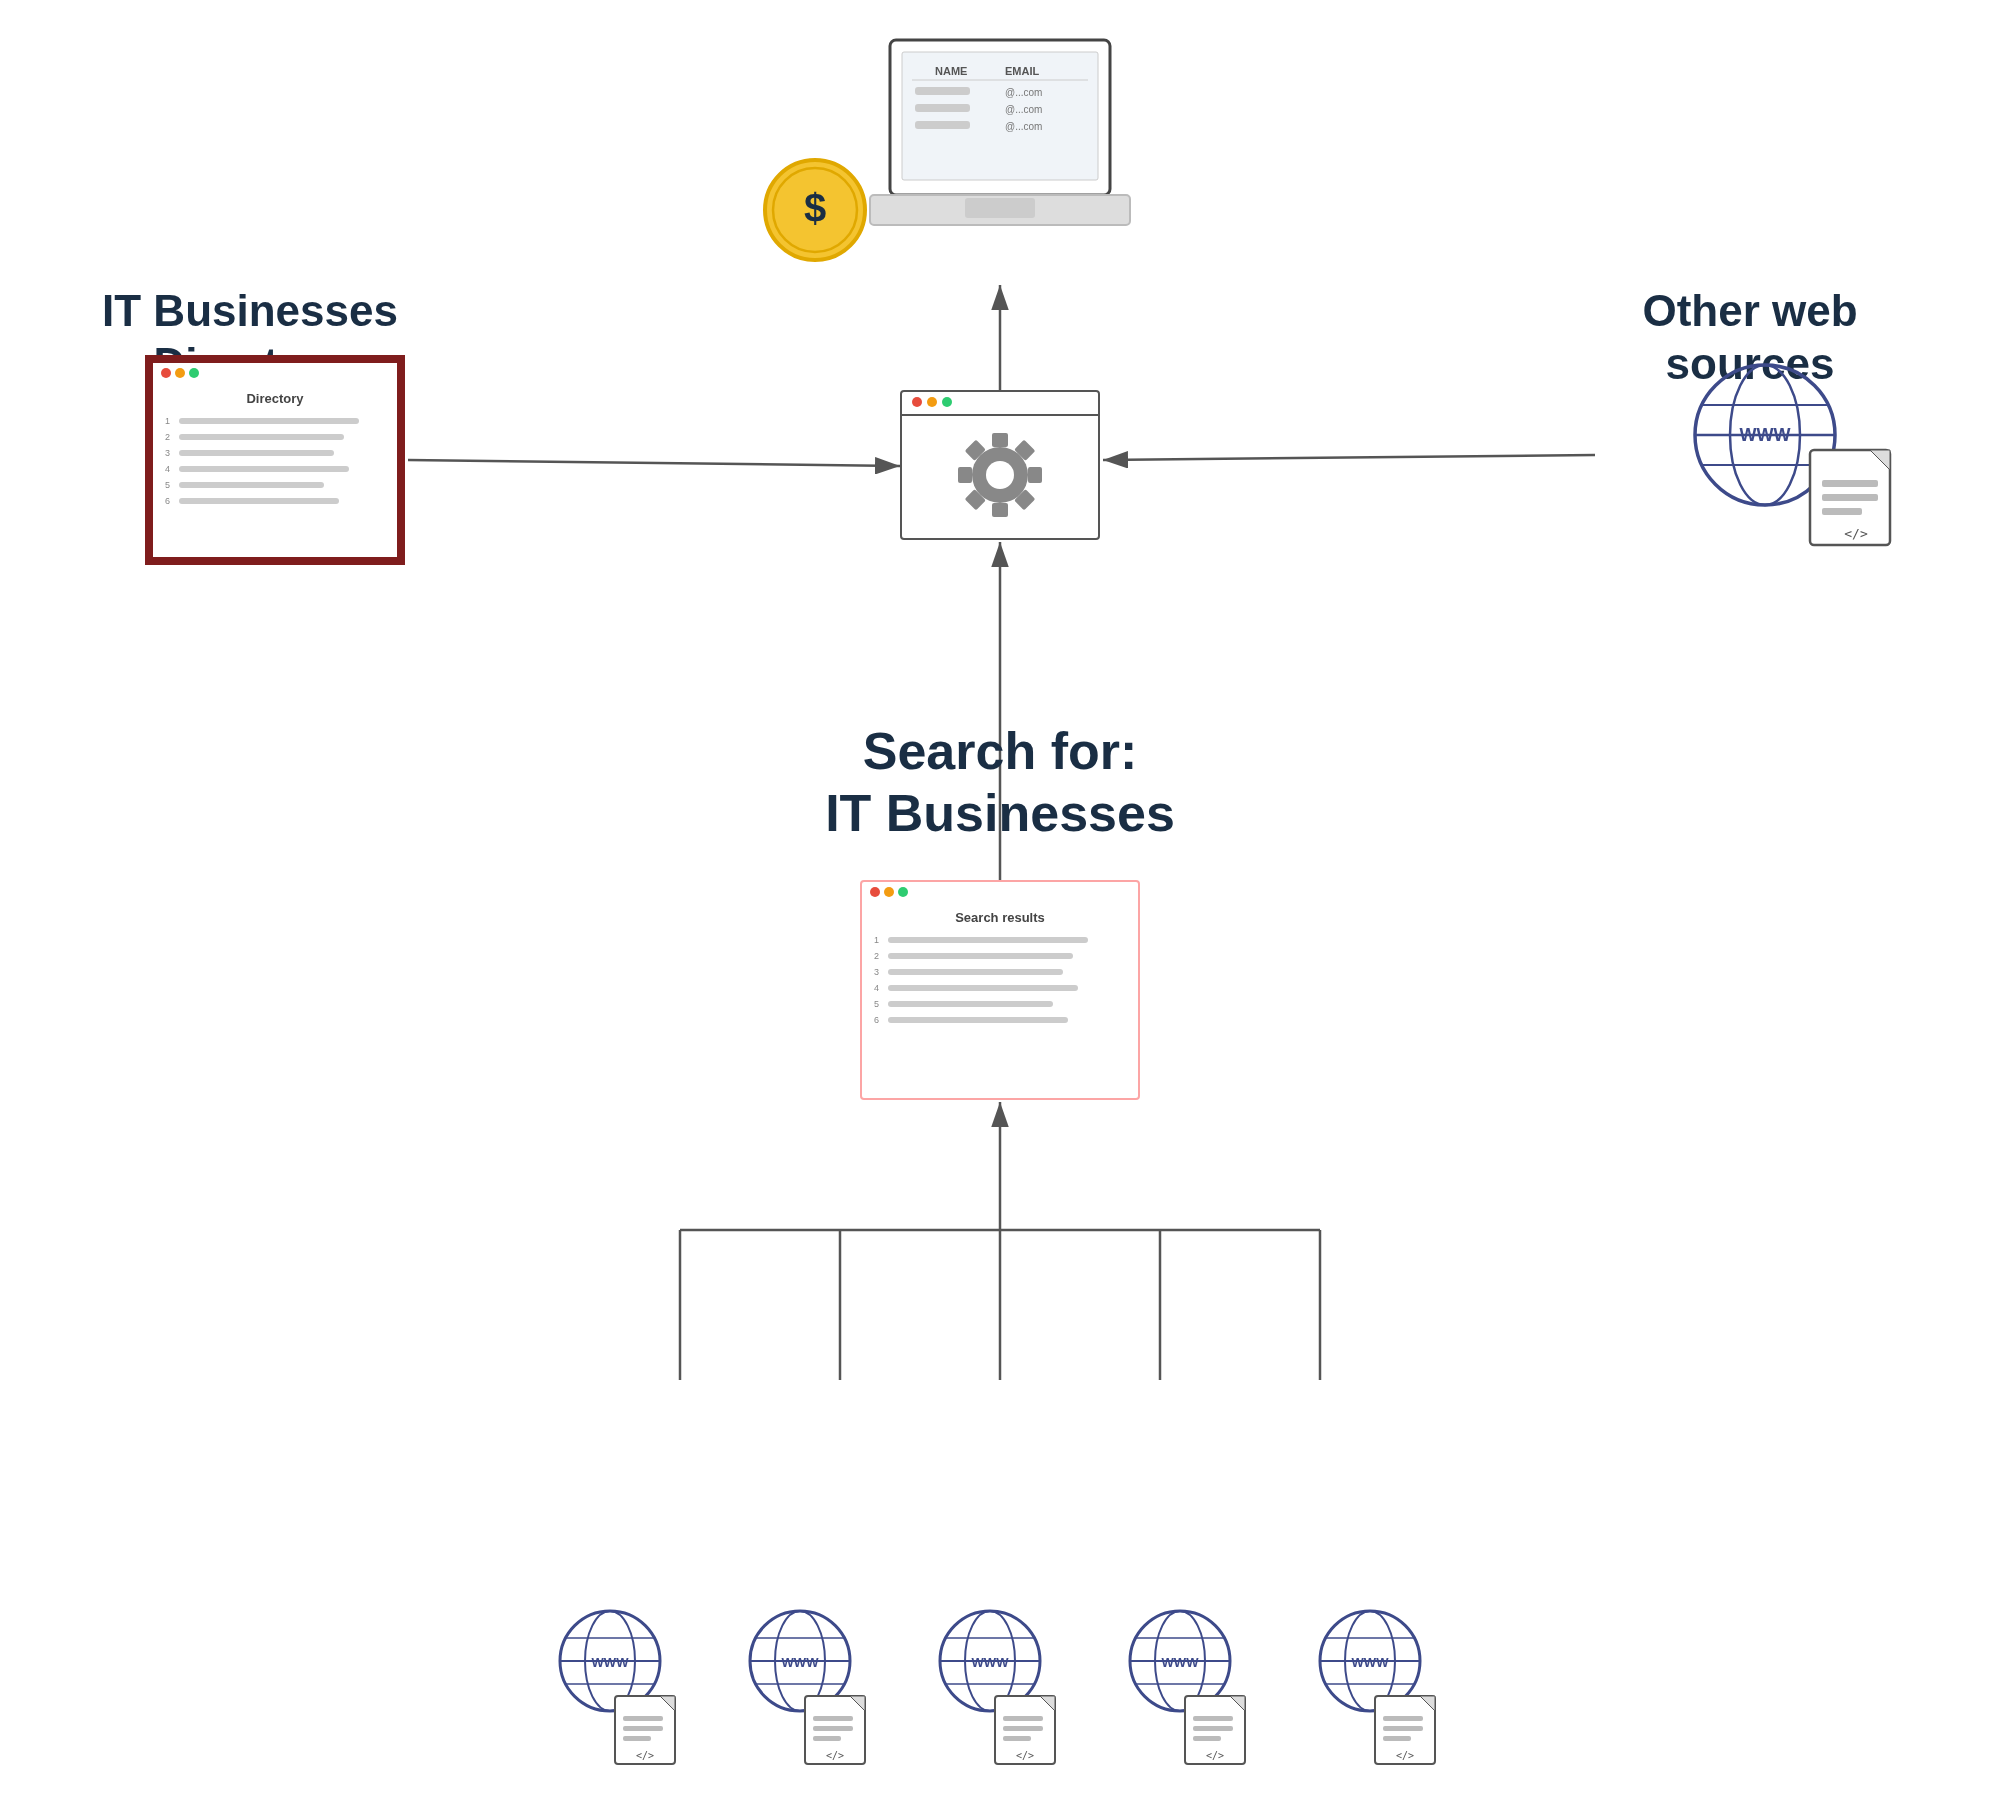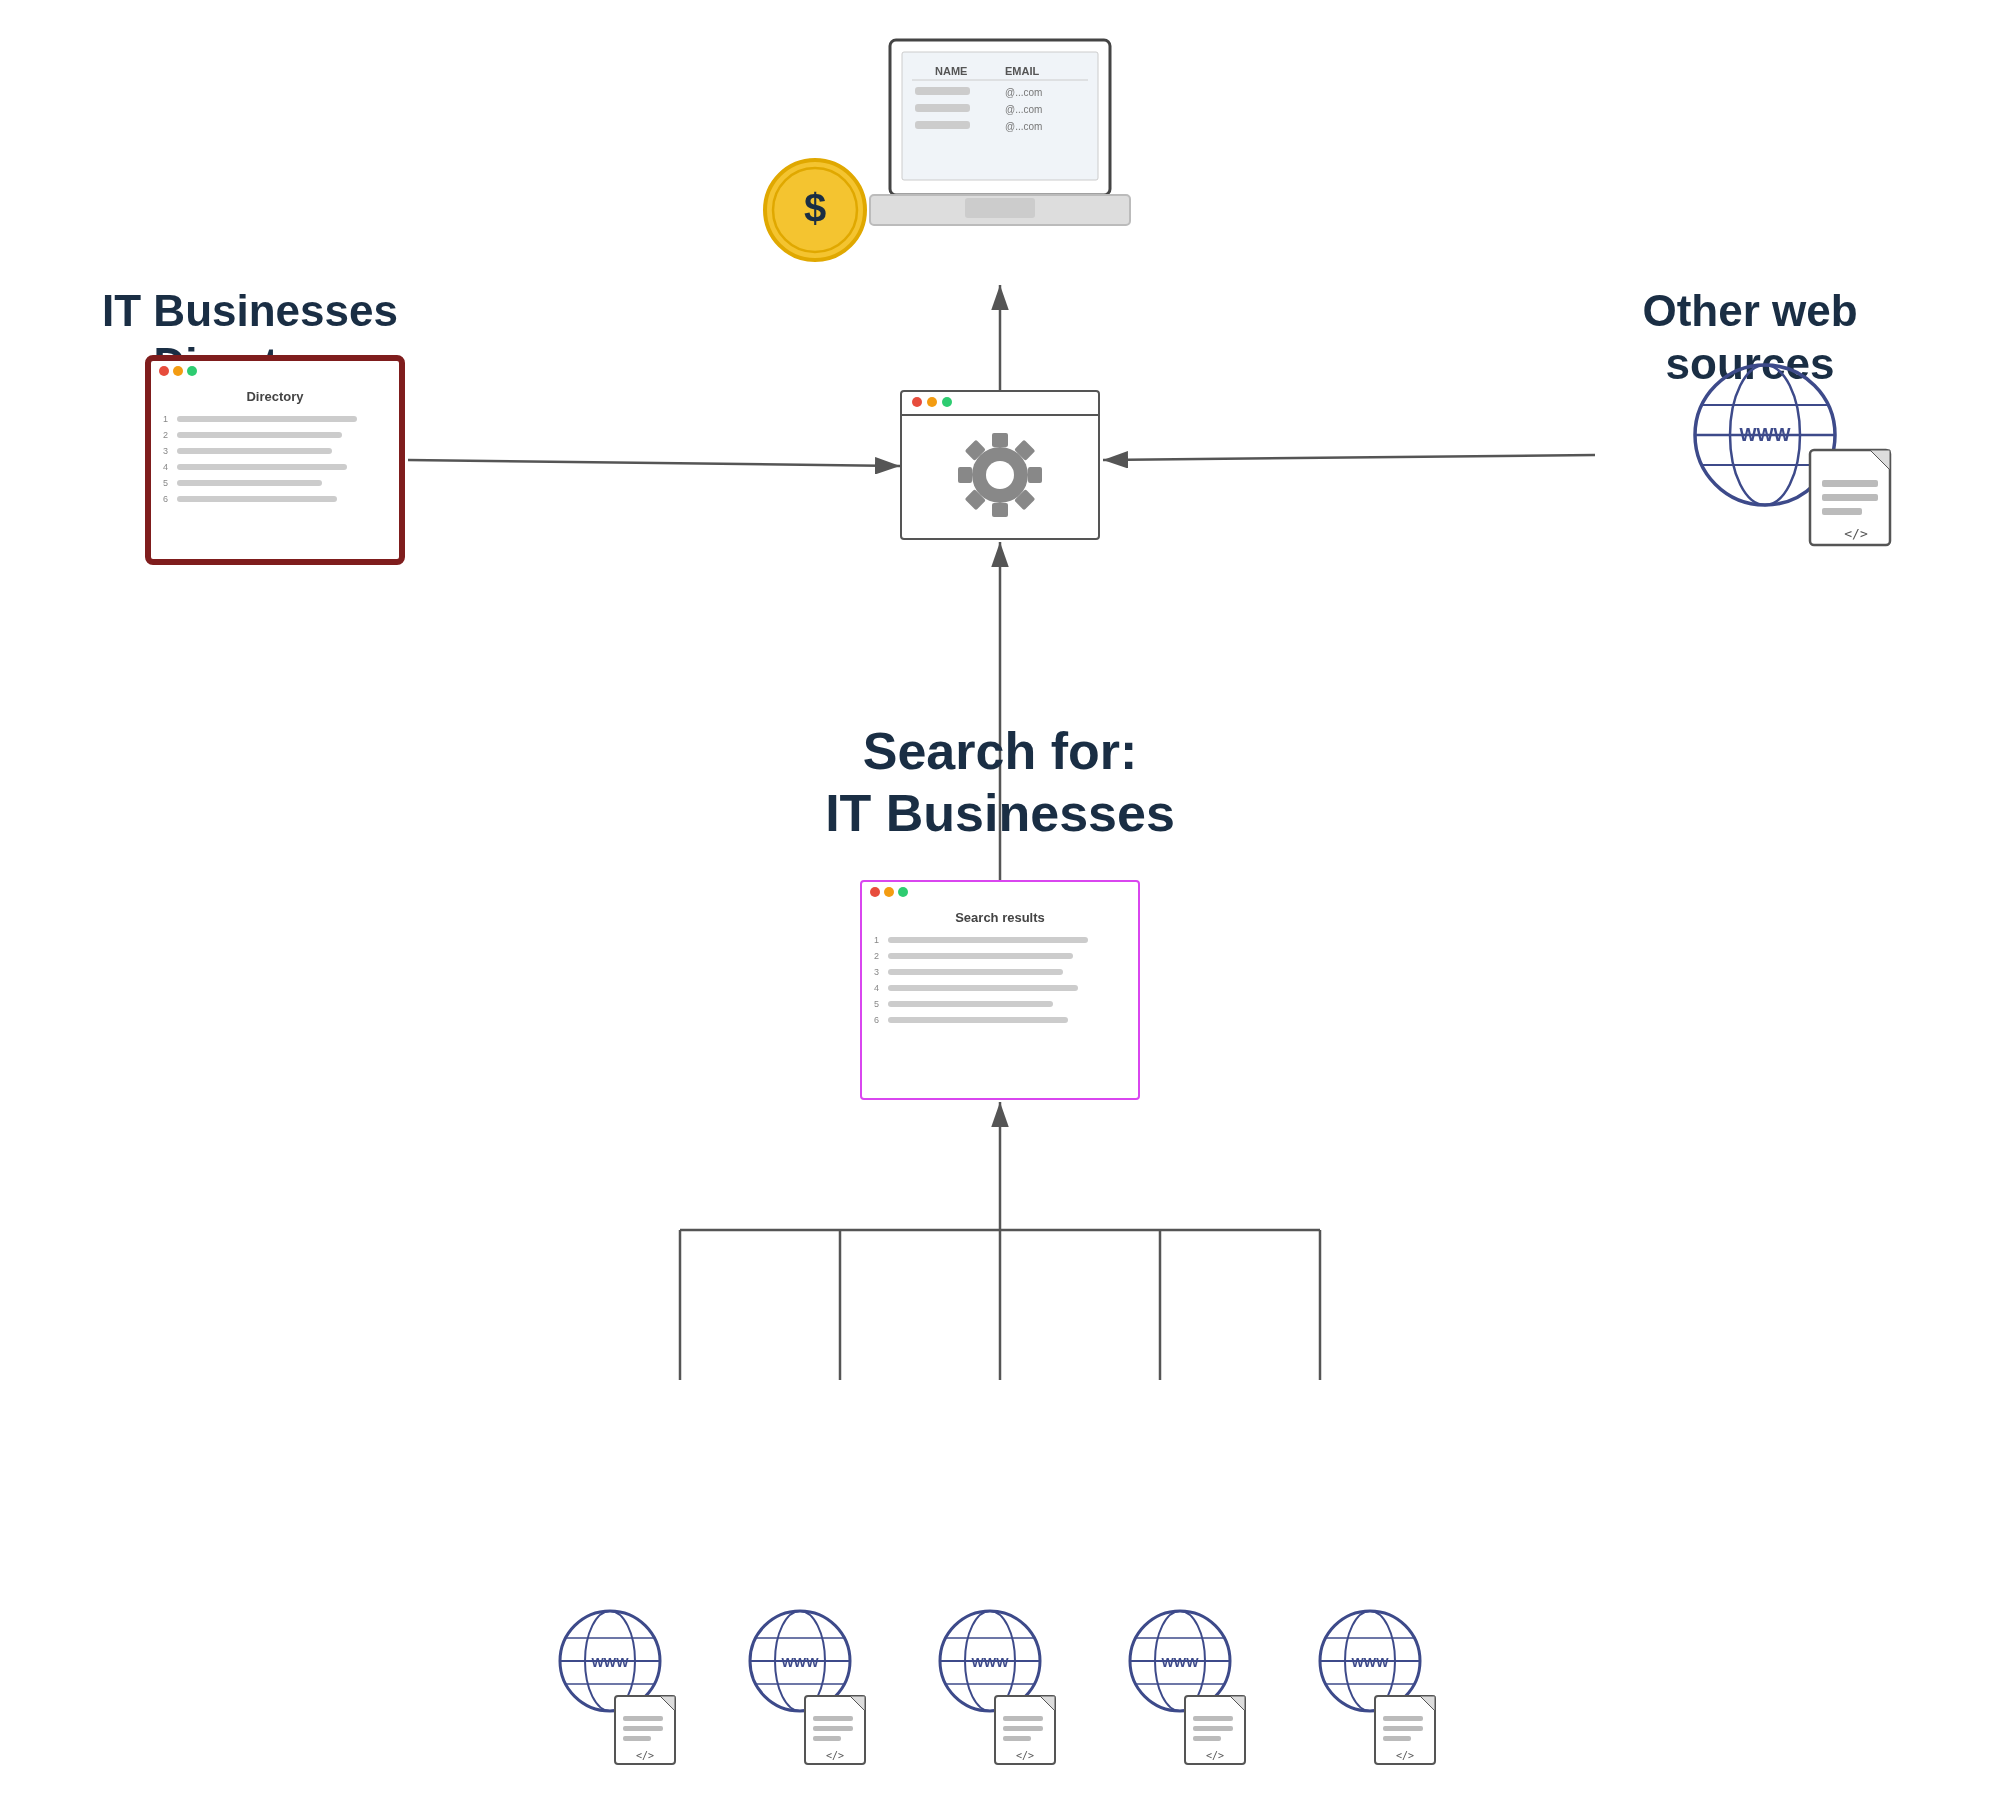--- a/index.html
+++ b/index.html
@@ -82,22 +82,22 @@
     .dot-yellow { background: #f39c12; }
     .dot-green { background: #2ecc71; }
 
     
     .directory-box {
       position: absolute;
       top: 355px;
       left: 145px;
       width: 260px;
       height: 210px;
-      border: 6px solid #7f1d1d;
-      border-radius: 8px;
+      border: 8px solid #7f1d1d;
+      border-radius: 0;
       background: white;
       padding: 28px 12px 8px 12px;
     }
 
     .directory-box-dots {
       position: absolute;
       top: 5px;
       left: 8px;
       display: flex;
       gap: 4px;
@@ -194,21 +194,21 @@
     }
 
     
     .search-results-box {
       position: absolute;
       top: 880px;
       left: 50%;
       transform: translateX(-50%);
       width: 280px;
       height: 220px;
-      border: 2px solid #d946ef;
+      border: 2px solid #fca5a5;
       border-radius: 4px;
       background: white;
       padding: 28px 12px 8px 12px;
     }
 
     .search-results-title {
       font-size: 13px;
       font-weight: bold;
       color: #444;
       text-align: center;

